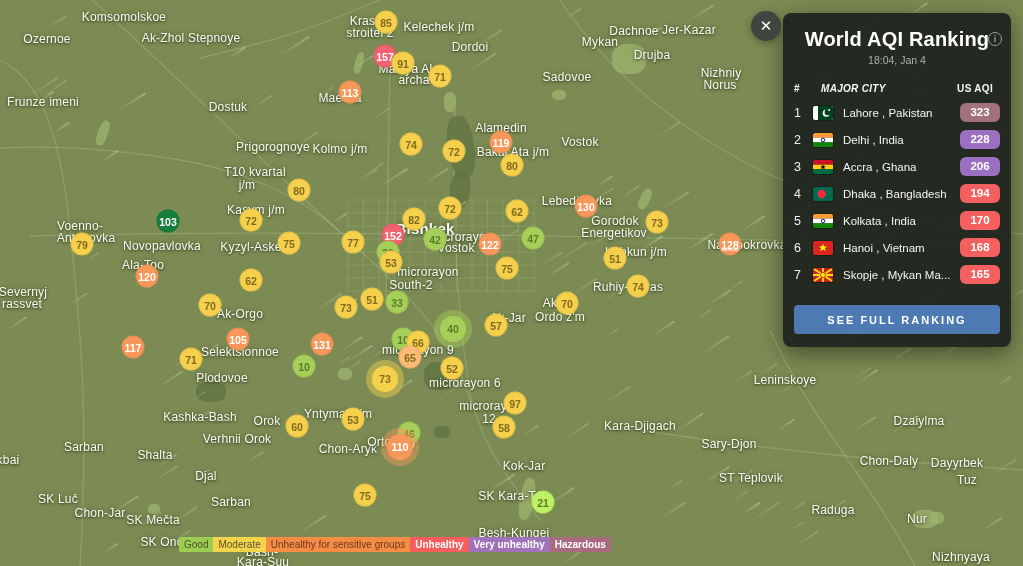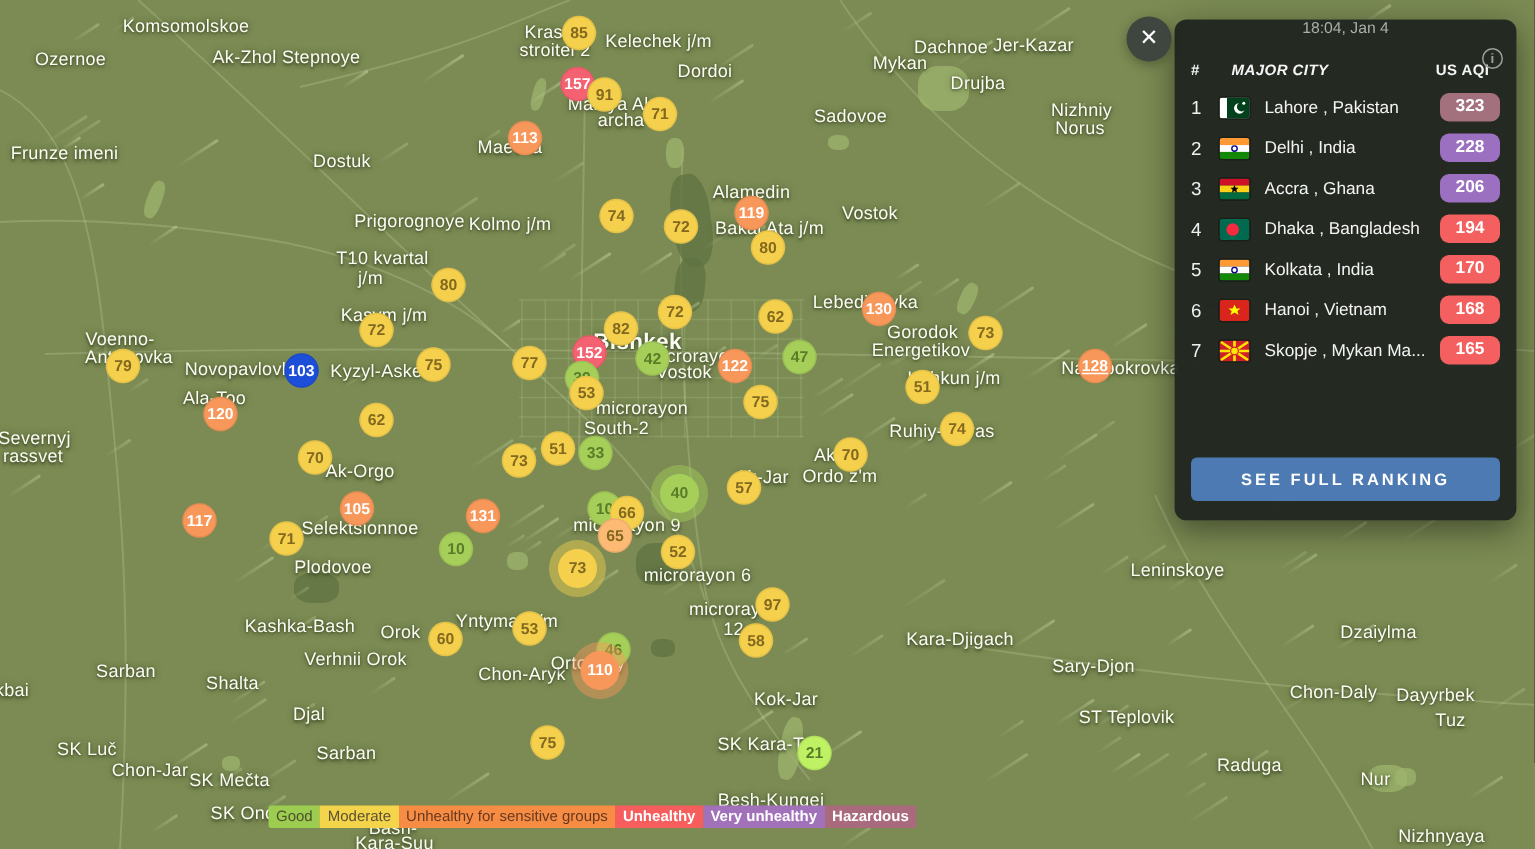--- a/index.html
+++ b/index.html
@@ -364,21 +364,21 @@
       <div class="marker" style="left: 501px; top: 142px; background: rgb(248, 151, 90); color: rgb(255, 255, 255);">119</div>
       <div class="marker" style="left: 454px; top: 151px; background: rgb(245, 208, 77); color: rgb(130, 105, 31);">72</div>
       <div class="marker" style="left: 512px; top: 165px; background: rgb(245, 208, 77); color: rgb(130, 105, 31);">80</div>
       <div class="marker" style="left: 299px; top: 190px; background: rgb(245, 208, 77); color: rgb(130, 105, 31);">80</div>
       <div class="marker" style="left: 586px; top: 206px; background: rgb(248, 151, 90); color: rgb(255, 255, 255);">130</div>
       <div class="marker" style="left: 450px; top: 208px; background: rgb(245, 208, 77); color: rgb(130, 105, 31);">72</div>
       <div class="marker" style="left: 517px; top: 211px; background: rgb(245, 208, 77); color: rgb(130, 105, 31);">62</div>
       <div class="marker" style="left: 414px; top: 219px; background: rgb(245, 208, 77); color: rgb(130, 105, 31);">82</div>
       <div class="marker" style="left: 251px; top: 220px; background: rgb(245, 208, 77); color: rgb(130, 105, 31);">72</div>
       <div class="marker" style="left: 657px; top: 222px; background: rgb(245, 208, 77); color: rgb(130, 105, 31);">73</div>
-      <div class="marker" style="left: 168px; top: 247px; background: #1d4ed8; color: rgb(255, 255, 255); margin-left: 33px;">103</div>
+      <div class="marker" style="left: 168px; top: 221px; background: #15803d; color: rgb(255, 255, 255);">103</div>
       <div class="marker" style="left: 393px; top: 235px; background: rgb(244, 97, 112); color: rgb(255, 255, 255);">152</div>
       <div class="marker" style="left: 533px; top: 238px; background: rgb(166, 207, 90); color: rgb(90, 124, 40);">47</div>
       <div class="marker" style="left: 435px; top: 239px; background: rgb(166, 207, 90); color: rgb(90, 124, 40);">42</div>
       <div class="marker" style="left: 353px; top: 242px; background: rgb(245, 208, 77); color: rgb(130, 105, 31);">77</div>
       <div class="marker" style="left: 289px; top: 243px; background: rgb(245, 208, 77); color: rgb(130, 105, 31);">75</div>
       <div class="marker" style="left: 82px; top: 244px; background: rgb(245, 208, 77); color: rgb(130, 105, 31);">79</div>
       <div class="marker" style="left: 490px; top: 244px; background: rgb(248, 151, 90); color: rgb(255, 255, 255);">122</div>
       <div class="marker" style="left: 730px; top: 244px; background: rgb(248, 151, 90); color: rgb(255, 255, 255); text-decoration: underline;">128</div>
       <div class="marker" style="left: 388px; top: 252px; background: rgb(166, 207, 90); color: rgb(90, 124, 40);">39</div>
       <div class="marker" style="left: 615px; top: 258px; background: rgb(245, 208, 77); color: rgb(130, 105, 31);">51</div>
@@ -422,20 +422,21 @@
       <span class="leg w" style="background: rgb(161, 114, 185); color: rgb(255, 255, 255); font-weight: 700;">Very unhealthy</span>
       <span class="leg w" style="background: rgb(169, 106, 126); color: rgb(255, 255, 255); font-weight: 700;">Hazardous</span>
     </div>
 
   <button class="close-btn">
     <span>✕</span>
   </button>
 
   <div class="panel">
     <button class="info-btn">i</button>
+    <h1>World AQI Ranking</h1>
     <div class="ts">18:04, Jan 4</div>
     <div class="thead">
       <span class="c1">#</span>
       <span class="c2">MAJOR CITY</span>
       <span class="c3">US AQI</span>
     </div>
     <div id="rank-rows">
         <div class="rrow">
           <span class="rank">1</span>
           <span class="flag"><svg viewBox="0 0 20 14" width="20" height="14">

